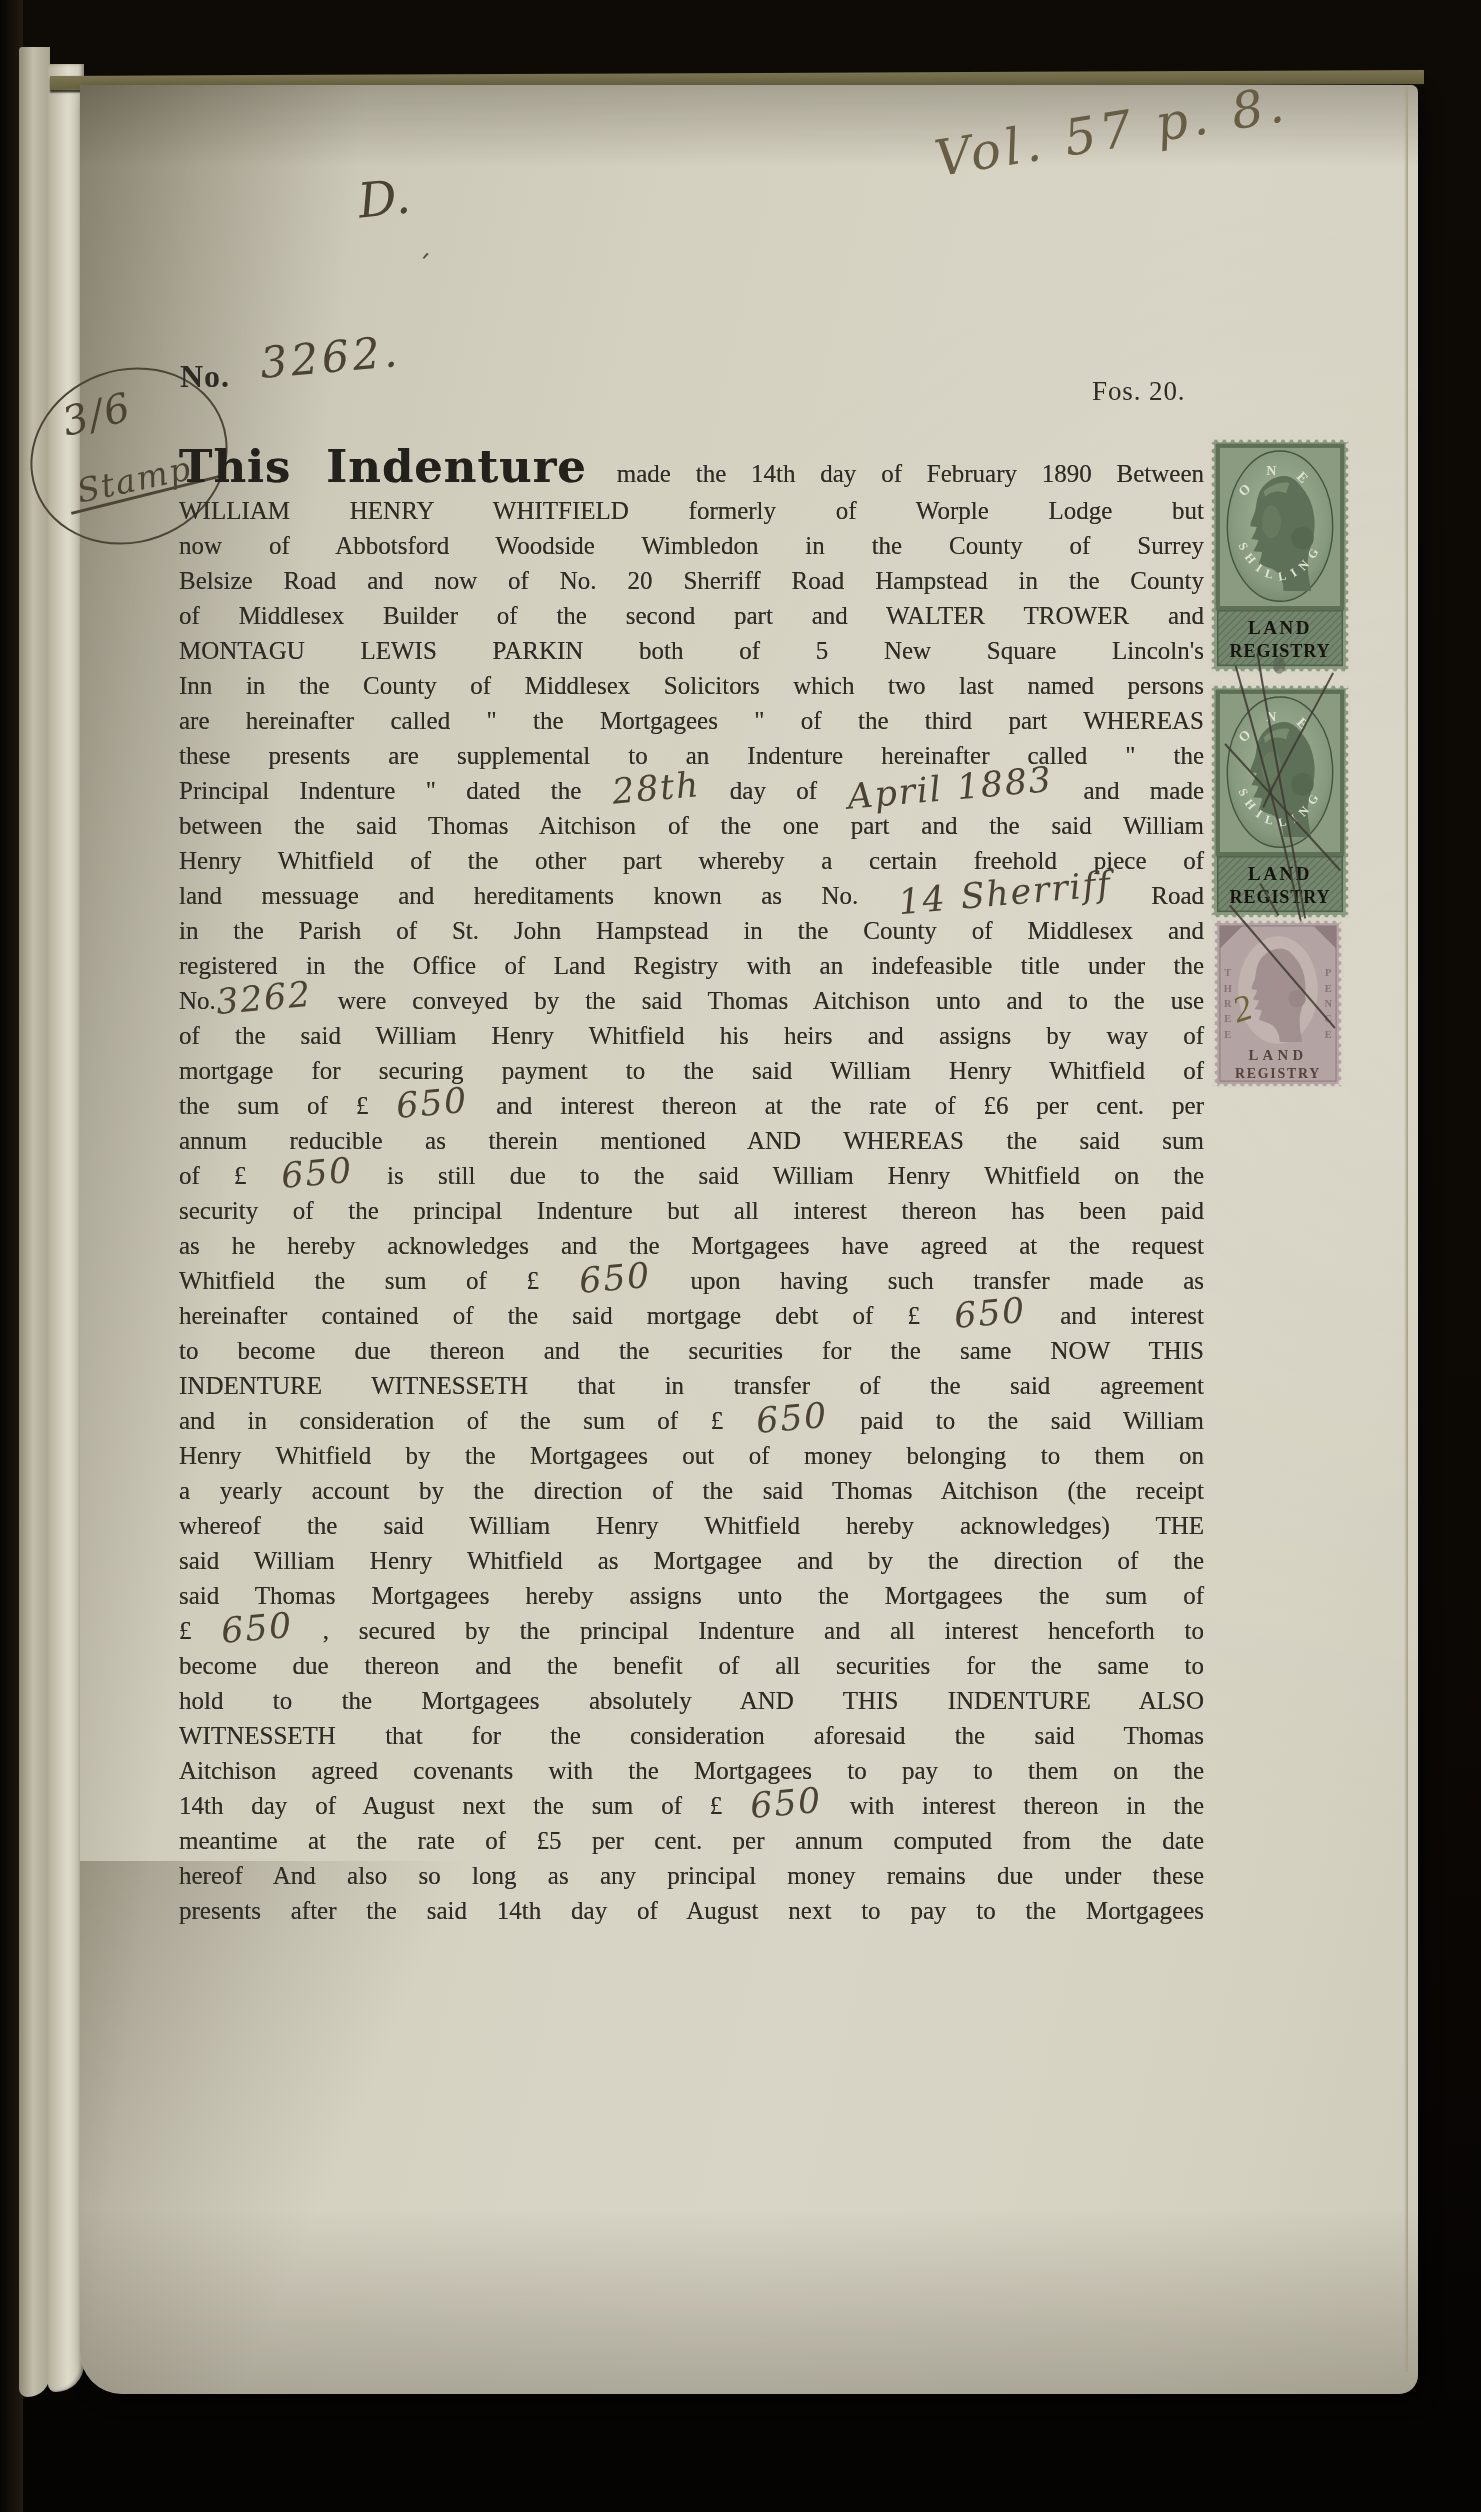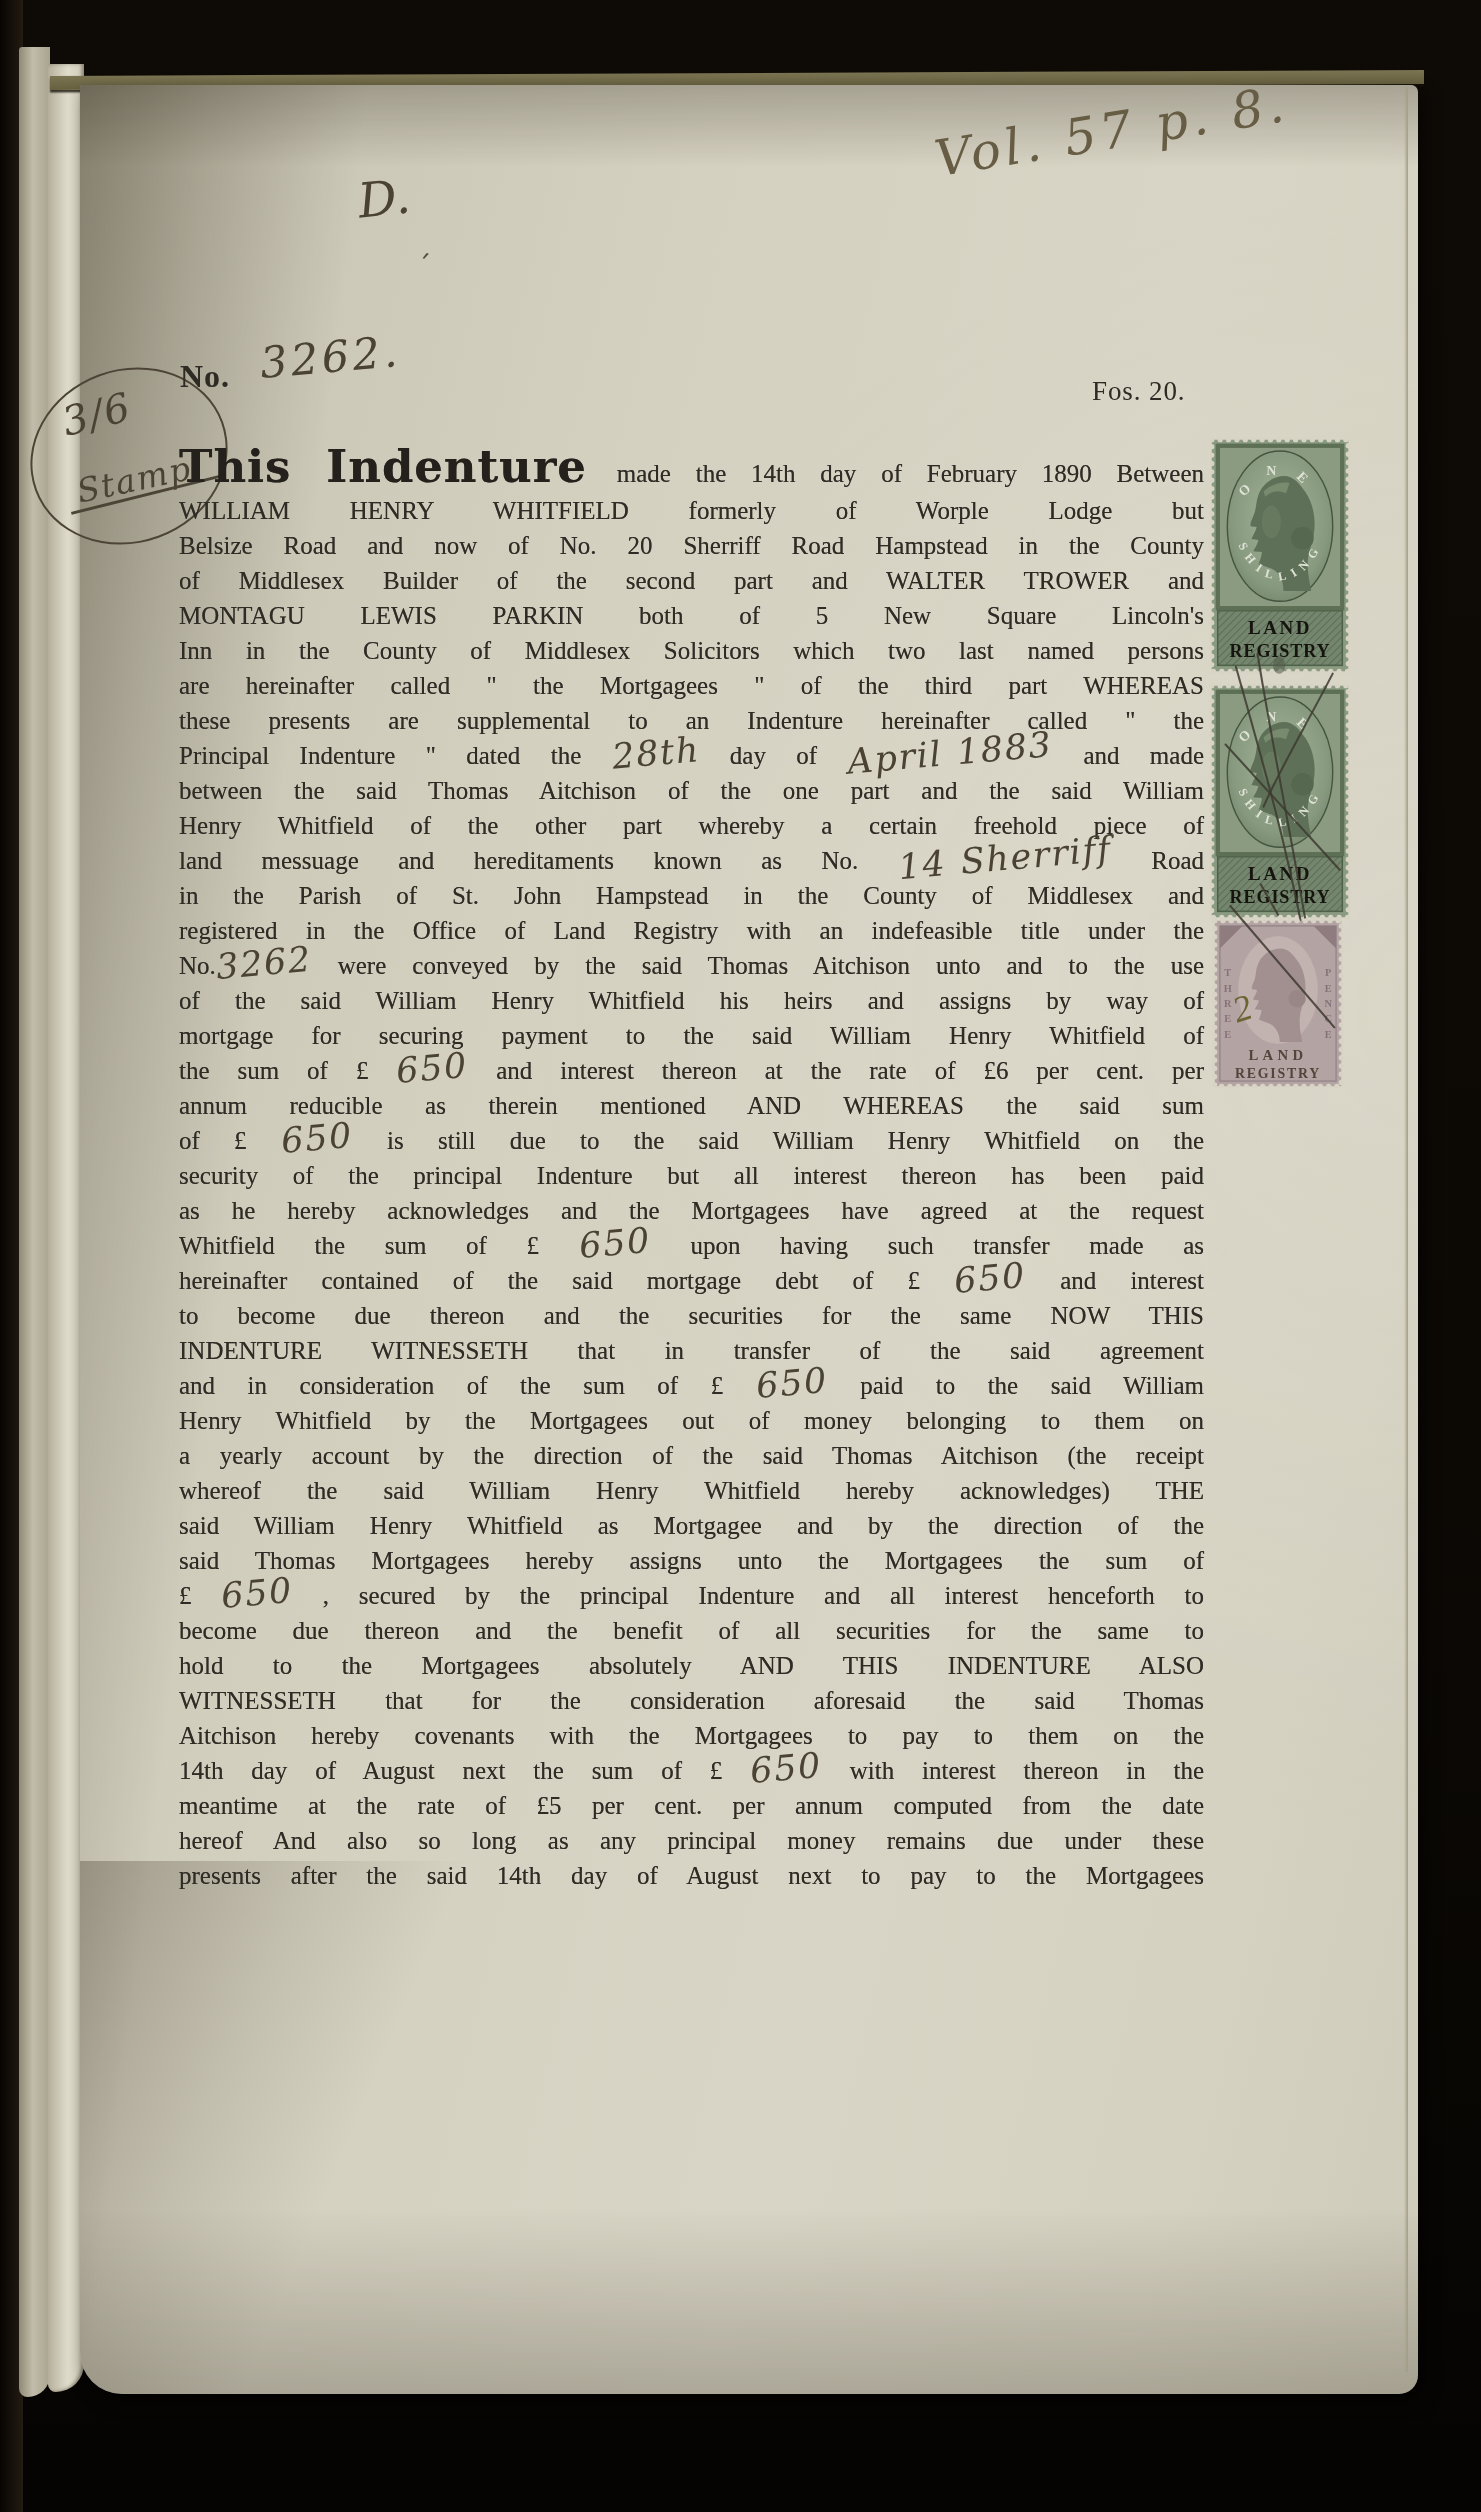--- a/index.html
+++ b/index.html
@@ -93,20 +93,21 @@
 <div class="abs script duty-word">Stamp</div>
 <div class="abs duty-strike"></div>
 
 <div class="abs no-label">No.</div>
 <div class="abs script no-value">3262.</div>
 <div class="abs folio">Fos. 20.</div>
 
 <div class="abs doc-body">
     <div class="tline"><span class="blackletter">This Indenture</span> made the 14th day of February 1890 Between</div>
     <div class="tline">WILLIAM HENRY WHITFIELD formerly of Worple Lodge but</div>
+    <div class="tline">now of Abbotsford Woodside Wimbledon in the County of Surrey</div>
     <div class="tline">Belsize Road and now of No. 20 Sherriff Road Hampstead in the County</div>
     <div class="tline">of Middlesex Builder of the second part and WALTER TROWER and</div>
     <div class="tline">MONTAGU LEWIS PARKIN both of 5 New Square Lincoln's</div>
     <div class="tline">Inn in the County of Middlesex Solicitors which two last named persons</div>
     <div class="tline">are hereinafter called " the Mortgagees " of the third part WHEREAS</div>
     <div class="tline">these presents are supplemental to an Indenture hereinafter called " the</div>
     <div class="tline">Principal Indenture " dated the <span class="hw">28th</span> day of <span class="hw">April 1883</span> and made</div>
     <div class="tline">between the said Thomas Aitchison of the one part and the said William</div>
     <div class="tline">Henry Whitfield of the other part whereby a certain freehold piece of</div>
     <div class="tline">land messuage and hereditaments known as No. <span class="hw">14 Sherriff</span> Road</div>
@@ -127,21 +128,21 @@
     <div class="tline">and in consideration of the sum of £ <span class="hw">650</span> paid to the said William</div>
     <div class="tline">Henry Whitfield by the Mortgagees out of money belonging to them on</div>
     <div class="tline">a yearly account by the direction of the said Thomas Aitchison (the receipt</div>
     <div class="tline">whereof the said William Henry Whitfield hereby acknowledges) THE</div>
     <div class="tline">said William Henry Whitfield as Mortgagee and by the direction of the</div>
     <div class="tline">said Thomas Mortgagees hereby assigns unto the Mortgagees the sum of</div>
     <div class="tline">£ <span class="hw">650</span> , secured by the principal Indenture and all interest henceforth to</div>
     <div class="tline">become due thereon and the benefit of all securities for the same to</div>
     <div class="tline">hold to the Mortgagees absolutely AND THIS INDENTURE ALSO</div>
     <div class="tline">WITNESSETH that for the consideration aforesaid the said Thomas</div>
-    <div class="tline">Aitchison hereby covenants with the Mortgagees to pay to them on the</div>
+    <div class="tline">Aitchison agreed covenants with the Mortgagees to pay to them on the</div>
     <div class="tline">14th day of August next the sum of £ <span class="hw">650</span> with interest thereon in the</div>
     <div class="tline">meantime at the rate of £5 per cent. per annum computed from the date</div>
     <div class="tline">hereof And also so long as any principal money remains due under these</div>
     <div class="tline">presents after the said 14th day of August next to pay to the Mortgagees</div>
   </div>
 
 <svg width="0" height="0" style="position:absolute">
   <defs>
     <radialGradient id="gradGreen" cx="50%" cy="45%" r="65%">
       <stop offset="0%" stop-color="#a4b59a"></stop>

